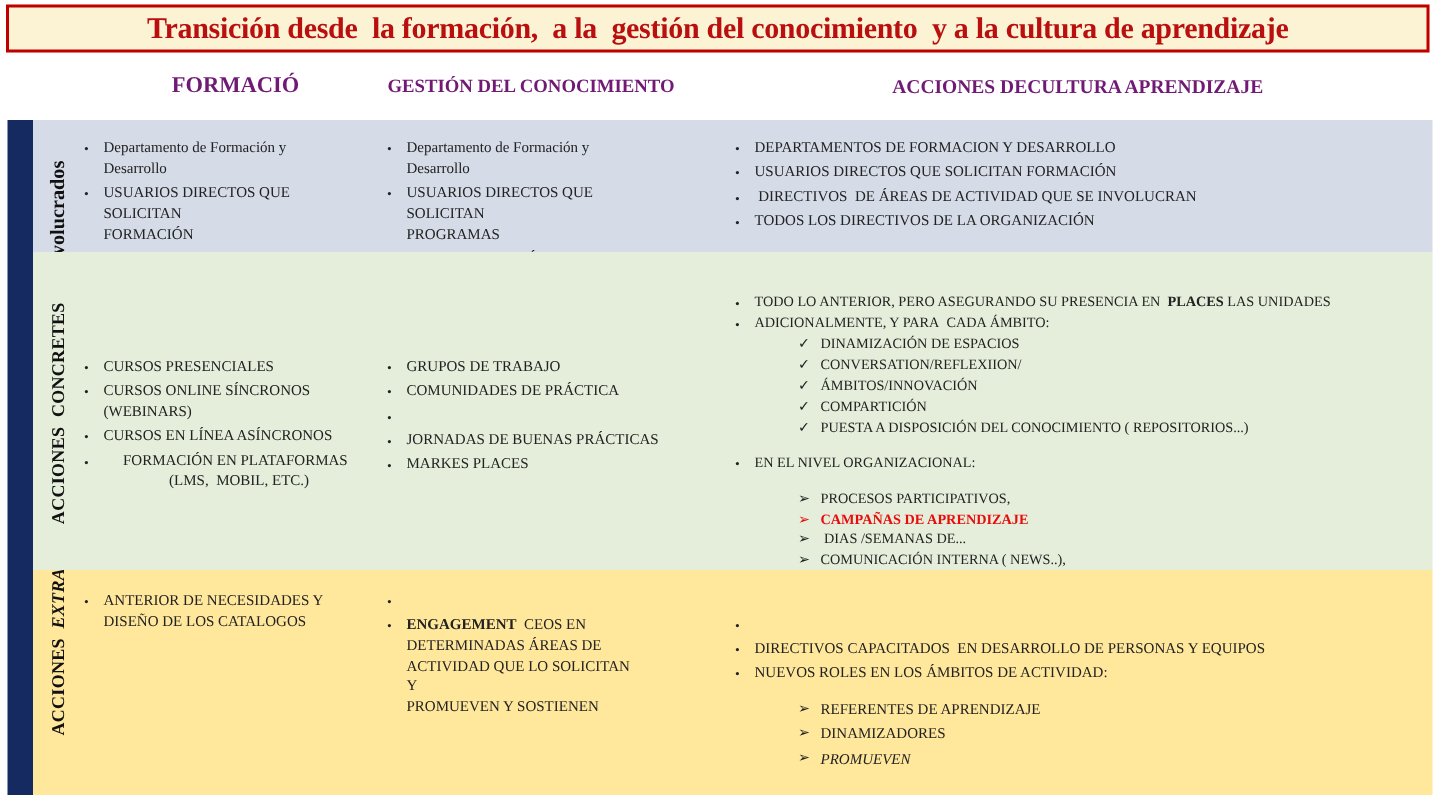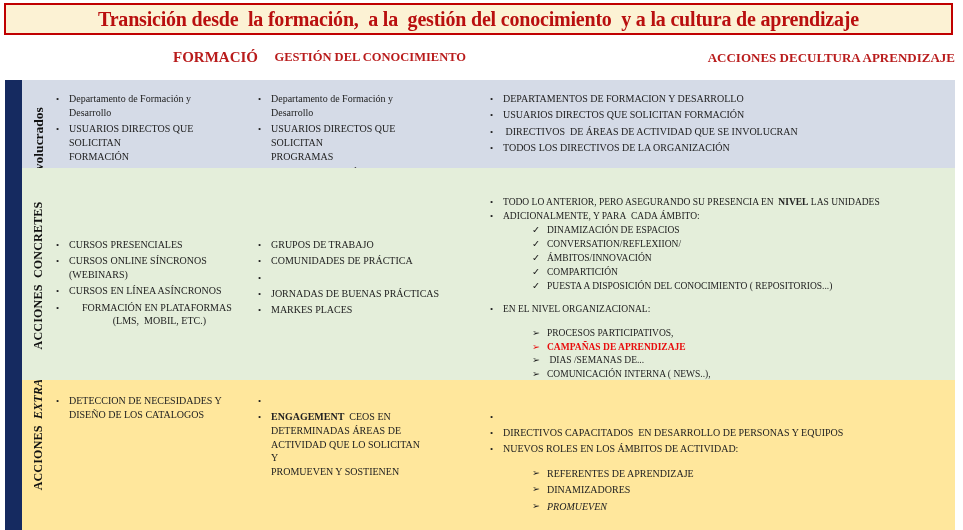--- a/index.html
+++ b/index.html
@@ -17,21 +17,21 @@
     font-size:20px; font-weight:bold; color:#b90f0f; white-space:pre; letter-spacing:-0.2px;
   }
   
   .edge-line { position:absolute; right:5px; top:0; bottom:0; width:1px; background:#bcbcbc; }
 
   
   .headers {
     position:absolute; left:22px; top:35px; width:933px; height:45px;
     display:grid; grid-template-columns:34px 202px 224px 1fr; align-items:center;
   }
-  .hdr { font-weight:bold; text-align:right; color:#b91c1c; white-space:pre; }
+  .hdr { font-weight:bold; text-align:center; color:#701a75; white-space:pre; }
   .h1 { font-size:15px; }
   .h2 { font-size:12.5px; transform:translateX(-16px); }
   .h3 { font-size:13px; }
 
   
   .navy { position:absolute; left:5px; top:80px; width:17px; height:450px; background:#152a60; }
 
   
   .row {
     position:absolute; left:22px; width:933px; overflow:hidden;
@@ -184,21 +184,21 @@
           <span class="t"><span>JORNADAS DE BUENAS PRÁCTICAS</span></span>
         </div>
         <div class="li dot">
           <span class="b">•</span>
           <span class="t"><span>MARKES PLACES</span></span>
         </div>
       </div>
     <div class="cell c3">
         <div class="li dot">
           <span class="b">•</span>
-          <span class="t"><span>TODO LO ANTERIOR, PERO ASEGURANDO SU PRESENCIA EN&nbsp; </span><span class="sb">NIVEL</span><span> LAS UNIDADES</span></span>
+          <span class="t"><span>TODO LO ANTERIOR, PERO ASEGURANDO SU PRESENCIA EN&nbsp; </span><span class="sb">PLACES</span><span> LAS UNIDADES</span></span>
         </div>
         <div class="li dot">
           <span class="b">•</span>
           <span class="t"><span>ADICIONALMENTE, Y PARA&nbsp; CADA ÁMBITO:</span></span>
         </div>
         <div class="li check sub">
           <span class="b">✓</span>
           <span class="t"><span>DINAMIZACIÓN DE ESPACIOS</span></span>
         </div>
         <div class="li check sub">
@@ -240,21 +240,21 @@
       </div>
   </div>
 
   <div class="row r3">
     <div class="vlabel">
       <span class="rot"><span>ACCIONES  </span><span class="si">EXTRA</span></span>
     </div>
     <div class="cell c1">
         <div class="li dot">
           <span class="b">•</span>
-          <span class="t"><span>DETECCION DE NECESIDADES Y
+          <span class="t"><span>ANTERIOR DE NECESIDADES Y
 DISEÑO DE LOS CATALOGOS</span></span>
         </div>
       </div>
     <div class="cell c2">
         <div class="li dot">
           <span class="b">•</span>
         </div>
         <div class="li dot">
           <span class="b">•</span>
           <span class="t"><span class="sb">ENGAGEMENT</span><span>&nbsp; CEOS EN

